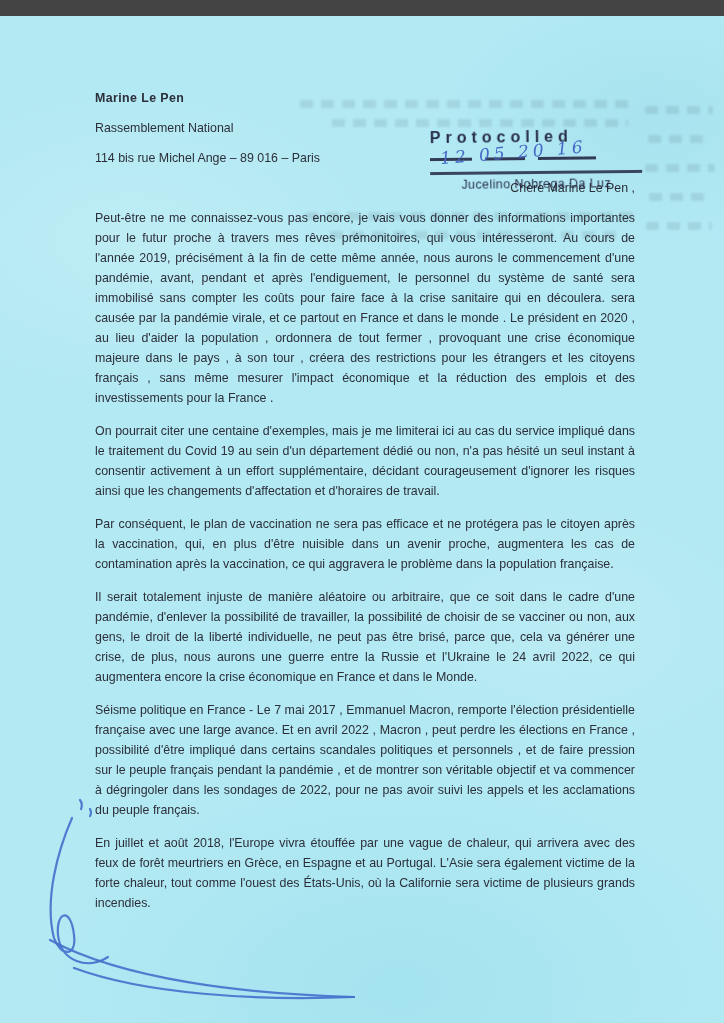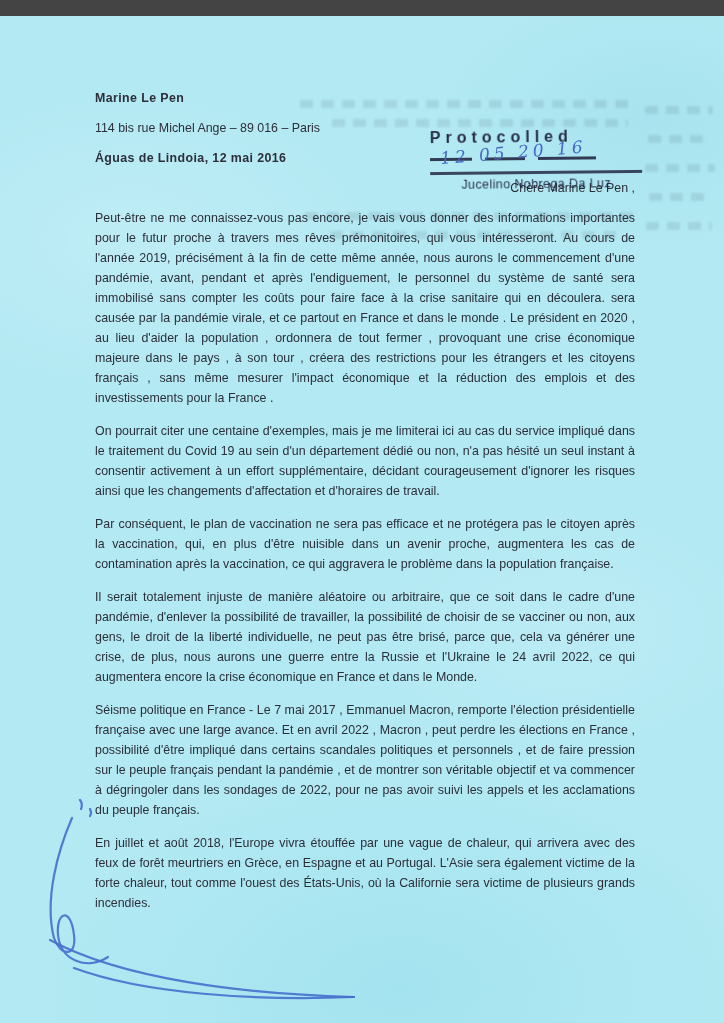--- a/index.html
+++ b/index.html
@@ -85,22 +85,22 @@
   <div class="ghost" style="left:648px; top:119px; width:62px;"></div>
   <div class="ghost" style="left:645px; top:148px; width:70px;"></div>
   <div class="ghost" style="left:649px; top:177px; width:60px;"></div>
   <div class="ghost" style="left:646px; top:206px; width:66px;"></div>
   <div class="ghost" style="left:305px; top:196px; width:330px;"></div>
   <div class="ghost" style="left:330px; top:215px; width:288px;"></div>
 
   <div class="content">
     <div class="recipient">
       <p class="bold">Marine  Le  Pen</p>
+      <p>Rassemblement National</p>
       <p>114 bis rue Michel Ange – 89 016 – Paris</p>
-      <p class="bold dateline">Águas de Lindoia, 12 mai 2016</p>
       <p class="salutation">Chère Marine Le Pen ,</p>
     </div>
     <div class="body">
       <p>Peut-être ne me connaissez-vous pas encore, je vais vous donner des informations importantes pour le futur proche à travers mes rêves prémonitoires, qui vous intéresseront. Au cours de l'année 2019, précisément à la fin de cette même année, nous aurons le commencement  d'une pandémie, avant, pendant et après l'endiguement, le personnel du système de santé sera immobilisé sans compter les coûts pour faire face à la crise sanitaire qui en découlera.  sera causée par la pandémie virale, et ce partout en France et dans le monde . Le président en 2020 , au lieu d'aider la population , ordonnera de tout fermer , provoquant une crise économique majeure dans le pays , à son tour , créera des restrictions pour les étrangers et les citoyens français , sans même mesurer l'impact économique et la réduction des emplois et des investissements pour la France .</p>
       <p>On pourrait citer une centaine d'exemples, mais je me limiterai ici au cas du service impliqué dans le traitement du Covid 19 au sein d'un département dédié ou non, n'a pas hésité un seul instant à consentir activement à un effort supplémentaire, décidant courageusement d'ignorer les risques ainsi que les changements d'affectation et d'horaires de travail.</p>
       <p>Par conséquent, le plan de vaccination ne sera pas efficace et ne protégera pas le citoyen après la vaccination, qui, en plus d'être nuisible dans un avenir proche, augmentera les cas de contamination après la vaccination, ce qui aggravera le problème dans la population française.</p>
       <p>Il serait totalement injuste de manière aléatoire ou arbitraire, que ce soit dans le cadre d'une pandémie, d'enlever la possibilité de travailler, la possibilité de choisir de se vacciner ou non, aux gens, le droit de la liberté individuelle, ne peut pas être brisé, parce que, cela va générer une crise, de plus, nous aurons une guerre entre la Russie et l'Ukraine le 24 avril 2022, ce qui augmentera encore la crise économique en France et dans le Monde.</p>
       <p>Séisme politique en France - Le 7 mai 2017 , Emmanuel Macron, remporte l'élection présidentielle française avec une large avance.   Et en avril 2022 , Macron , peut perdre les élections en France , possibilité d'être impliqué dans certains scandales politiques et personnels , et de faire pression sur le peuple français pendant la pandémie , et de montrer son véritable objectif et va commencer à dégringoler dans les sondages de 2022, pour ne pas avoir suivi les appels et les acclamations du peuple français.</p>
       <p>En juillet et août 2018, l'Europe vivra étouffée par une vague de chaleur, qui arrivera avec des feux de forêt meurtriers en Grèce, en Espagne et au Portugal. L'Asie sera également victime de la forte chaleur, tout comme l'ouest des États-Unis, où la Californie sera victime de plusieurs grands incendies.</p>
     </div>

